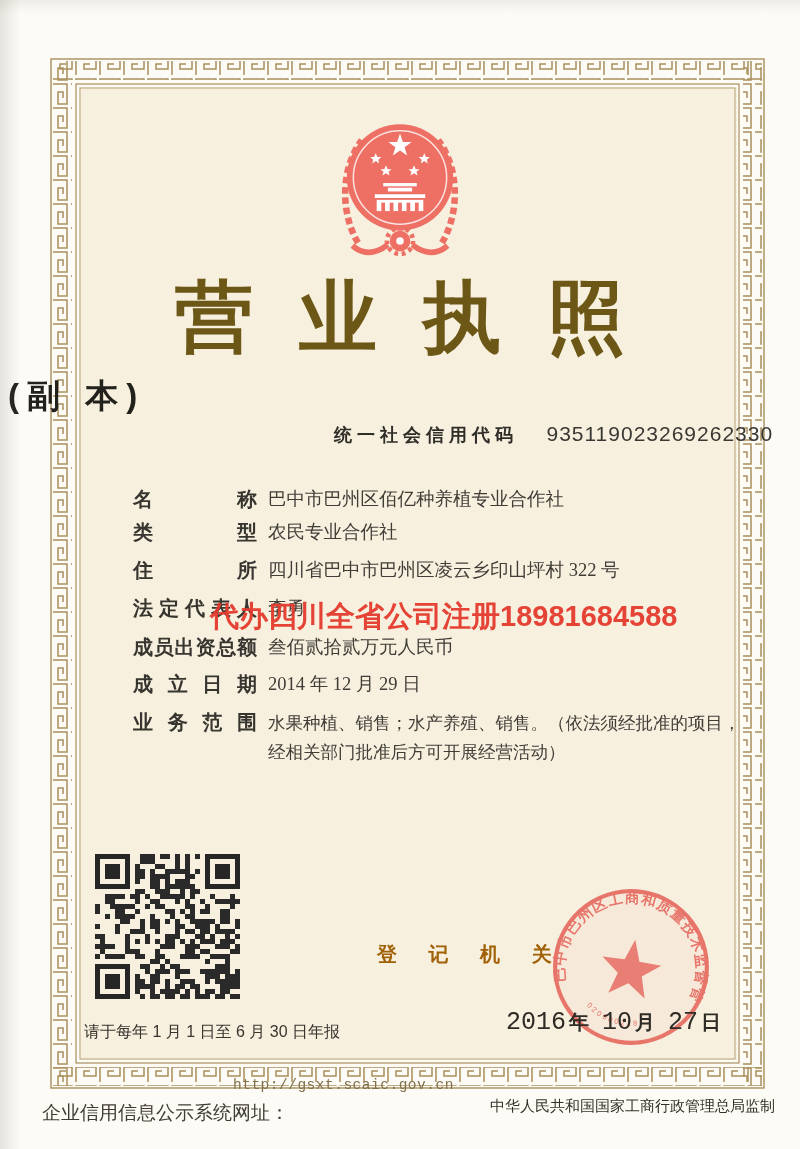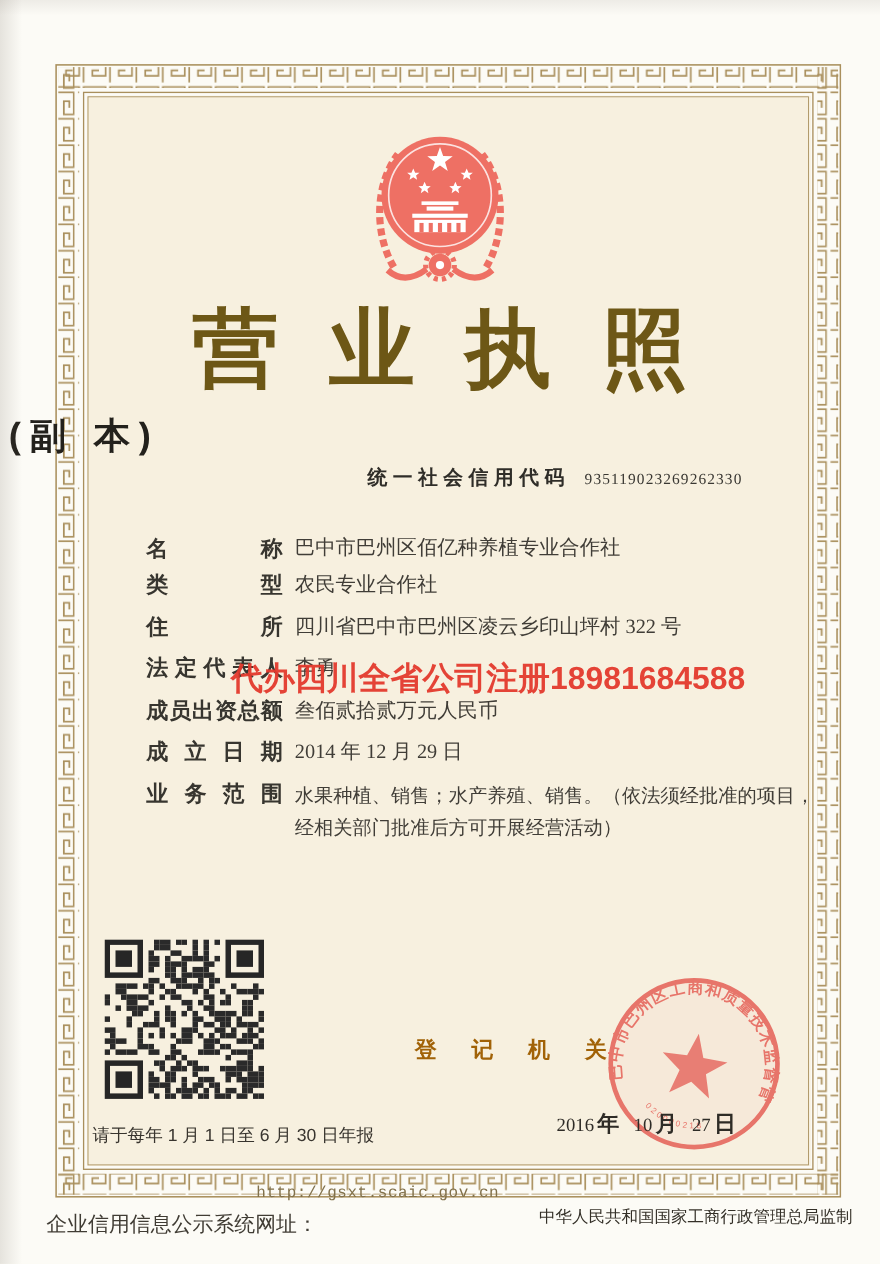--- a/index.html
+++ b/index.html
@@ -16,22 +16,22 @@
   .emblem{position:absolute;left:330px;top:104px;width:140px;height:160px;}
 
   .title{position:absolute;left:0;right:0;top:266px;text-align:center;
     font-size:78px;font-weight:700;color:#6d5716;letter-spacing:46px;padding-left:46px;
     font-family:"Liberation Sans",sans-serif;}
   .subtitle{position:absolute;left:0;right:0;top:374px;
     font-size:33px;font-weight:700;color:#23211c;letter-spacing:8px;padding-left:8px;}
 
   .credit-line{position:absolute;left:334px;top:422px;white-space:nowrap;}
   .credit-label{font-size:18px;font-weight:700;color:#2f2d28;letter-spacing:5px;}
-  .credit-value{font-size:14px;color:#3a3833;margin-left:9px;letter-spacing:1px;
-    font-family:Liberation Serif, serif;}
+  .credit-value{font-size:21px;color:#3a3833;margin-left:24px;letter-spacing:1px;
+    font-family:Liberation Sans, sans-serif;}
 
   .fields{position:absolute;left:133px;top:478px;width:590px;height:290px;}
   .frow{position:absolute;display:flex;align-items:flex-start;}
   .flabel{display:inline-block;width:124px;font-size:20px;font-weight:700;color:#37352f;
     text-align:justify;text-align-last:justify;line-height:26px;flex:none;}
   .fvalue{margin-left:11px;font-size:18.5px;color:#403d37;line-height:26px;
     font-family:"Liberation Serif",serif;}
   .fvalue.scope{width:478px;font-size:17.5px;line-height:29px;}
   .r0{top:8px}.r1{top:41px}.r2{top:79px}.r3{top:117px}.r4{top:156px}.r5{top:193px}.r6{top:231px}
 
@@ -40,21 +40,21 @@
 
   .qr{position:absolute;left:95px;top:854px;width:145px;height:145px;}
   .annual-note{position:absolute;left:84px;top:1022px;font-size:16px;color:#38342e;}
 
   .reg-label{position:absolute;left:377px;top:941px;font-size:20px;font-weight:700;
     color:#a16207;letter-spacing:13px;white-space:nowrap;}
 
   .seal{position:absolute;left:541px;top:877px;width:180px;height:180px;z-index:4;opacity:.8;}
 
   .date-line{position:absolute;left:506px;top:1008px;z-index:5;color:#2e2b26;white-space:nowrap;}
-  .date-line .num{font-size:17px;font-family:Liberation Serif, serif;margin-top:35px;}
+  .date-line .num{font-size:25px;font-family:Liberation Mono, monospace;margin-top:35px;}
   .date-line .unit{font-size:20px;font-weight:700;margin-left:3px;}
   .date-line .gap{display:inline-block;width:13px;}
 
   .footer-url{position:absolute;left:212px;top:1077px;font-size:14.5px;color:#81704a;
     font-family:"Liberation Mono",monospace;letter-spacing:.5px;z-index:5;margin-left:21px;}
   .footer-left{position:absolute;left:42px;top:1100px;font-size:19px;color:#403c34;}
   .footer-right{position:absolute;left:490px;top:1097px;font-size:15px;color:#343028;font-weight:500;}
 </style>
 </head>
 <body>

